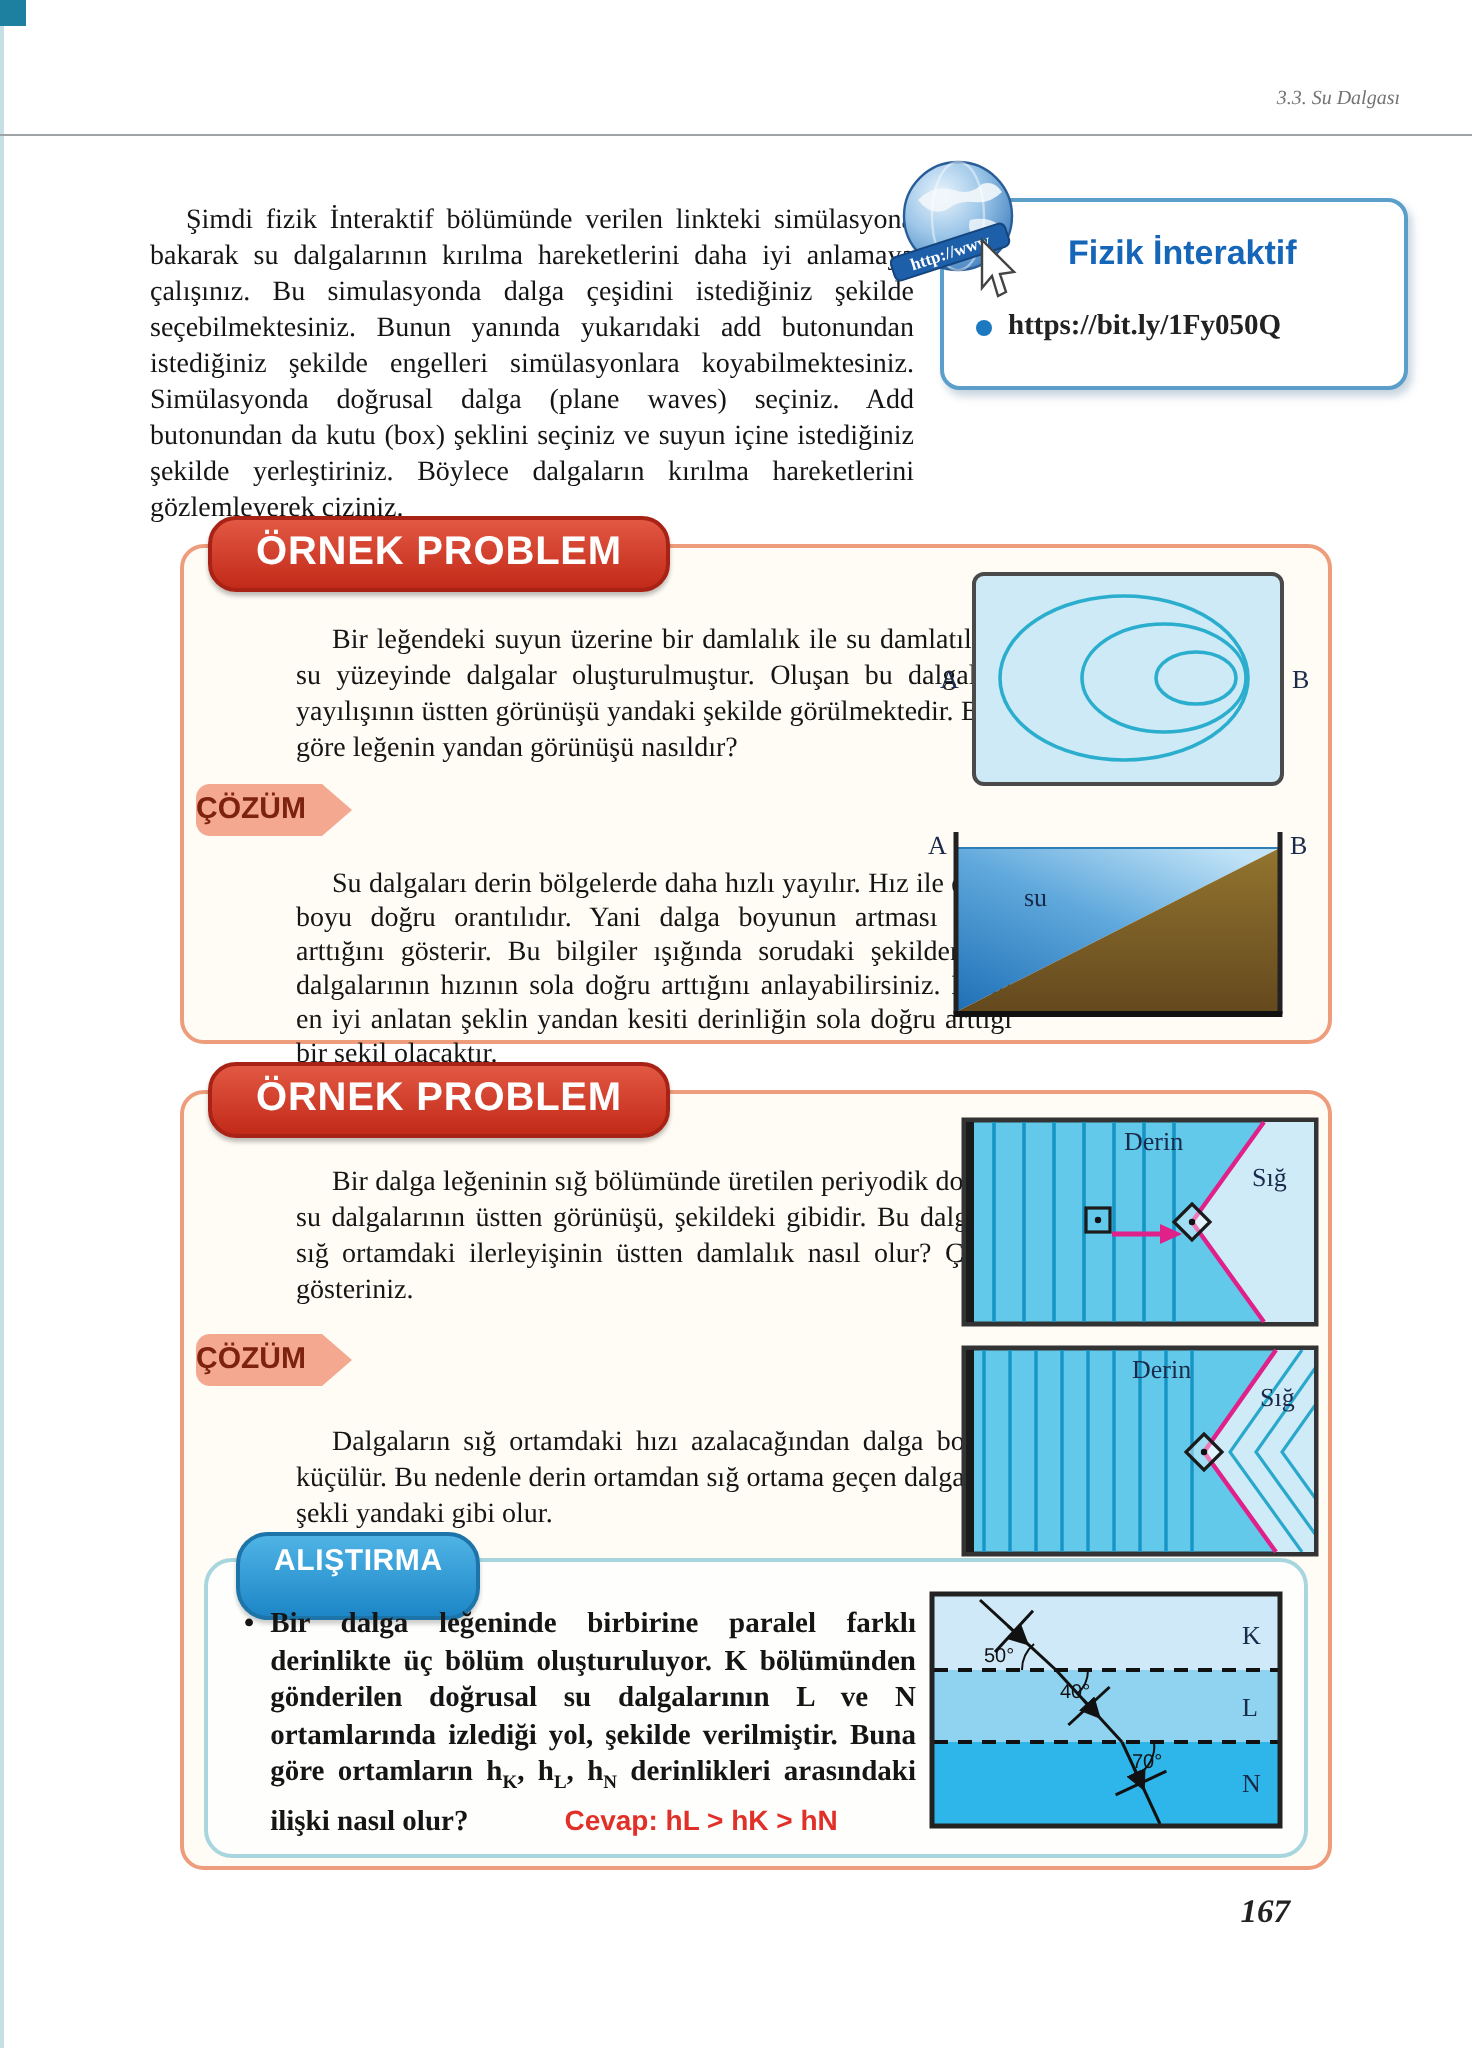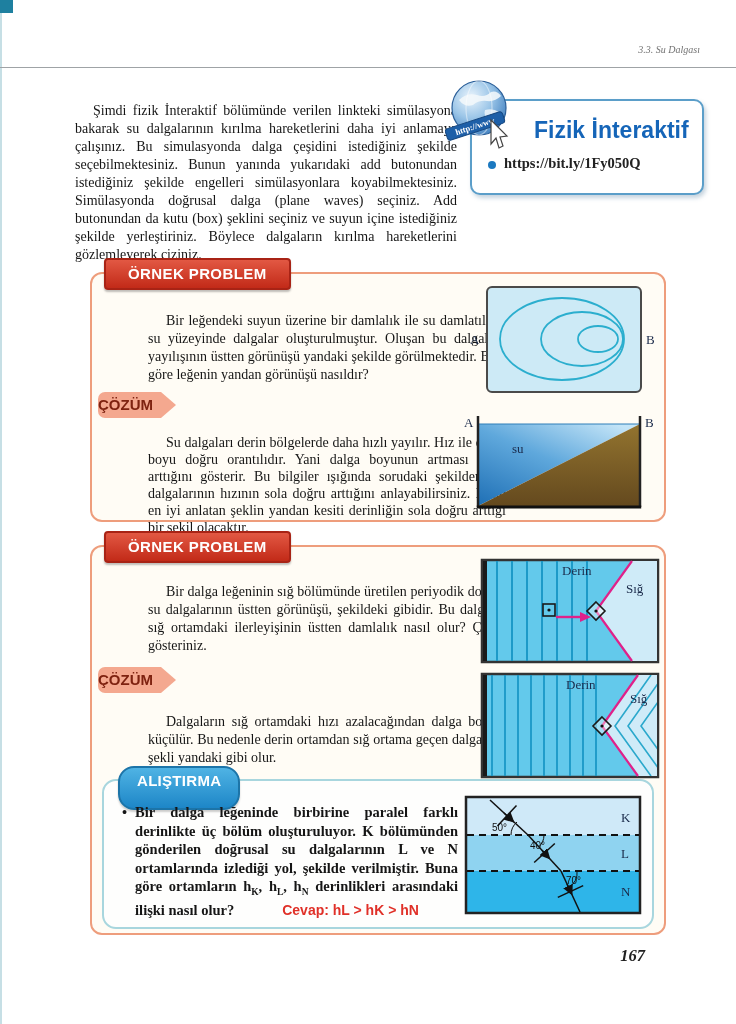--- a/index.html
+++ b/index.html
@@ -12,32 +12,32 @@
   .header-label{position:absolute;top:44px;right:36px;font-style:italic;font-size:10px;color:#737373;}
   .header-rule{position:absolute;top:67px;left:0;width:736px;height:1px;background:#9FA3A6;}
 
   .intro-text{position:absolute;left:75px;top:88px;width:382px;font-size:14px;line-height:18px;
     text-align:justify;text-indent:18px;}
 
   
   .interactive-box{position:absolute;left:470px;top:99px;width:230px;height:92px;background:#FFFFFF;
     border:2.5px solid #5B9EC9;border-radius:10px;box-shadow:2px 3px 4px rgba(90,130,160,0.35);}
   .interactive-title{position:absolute;left:62px;top:16px;font-family:"Liberation Sans",sans-serif;
-    font-weight:bold;font-size:23px;color:#1565B8;text-align:center;}
+    font-weight:bold;font-size:17px;color:#1565B8;text-align:center;}
   .interactive-url-row{position:absolute;left:16px;top:54px;font-size:14.5px;color:#222;font-weight:bold;}
   .url-dot{display:inline-block;width:8px;height:8px;border-radius:50%;background:#1C79C0;margin-right:8px;vertical-align:middle;}
   .globe{position:absolute;left:445px;top:78px;width:74px;height:76px;}
 
   
   .problem-box{position:absolute;left:90px;width:572px;border:2px solid #EE9D7C;border-radius:12px;background:#FFFCF5;}
   #problem-box-1{top:272px;height:246px;}
   #problem-box-2{top:545px;height:386px;}
 
   .badge-red{position:absolute;left:12px;top:-16px;font-family:"Liberation Sans",sans-serif;font-weight:bold;
-    color:#FFF;font-size:15px;letter-spacing:0.4px;padding:5px 22px 6px 22px;border-radius:4px;
+    color:#FFF;font-size:20px;letter-spacing:0.4px;padding:5px 22px 6px 22px;border-radius:14px;
     background:linear-gradient(#E25843,#C22A18);border:2px solid #A82315;box-shadow:0 2px 2px rgba(0,0,0,0.25);}
   .badge-solution{position:absolute;height:26px;line-height:26px;padding:0 8px 0 0;background:#F4A88F;
     color:#7E2210;font-family:"Liberation Sans",sans-serif;font-weight:bold;font-size:15px;border-radius:7px 0 0 7px;}
   .badge-solution::after{content:"";position:absolute;right:-15px;top:0;width:0;height:0;
     border-top:13px solid transparent;border-bottom:13px solid transparent;border-left:15px solid #F4A88F;}
 
   .p-text{position:absolute;text-align:justify;text-indent:18px;font-size:14px;line-height:18px;margin-left:44px;}
   #p1-text{left:12px;top:24px;width:362px;}
   #p1-solution-text{left:12px;top:146px;width:358px;line-height:17px;}
   #p2-text{left:12px;top:22px;width:368px;}

